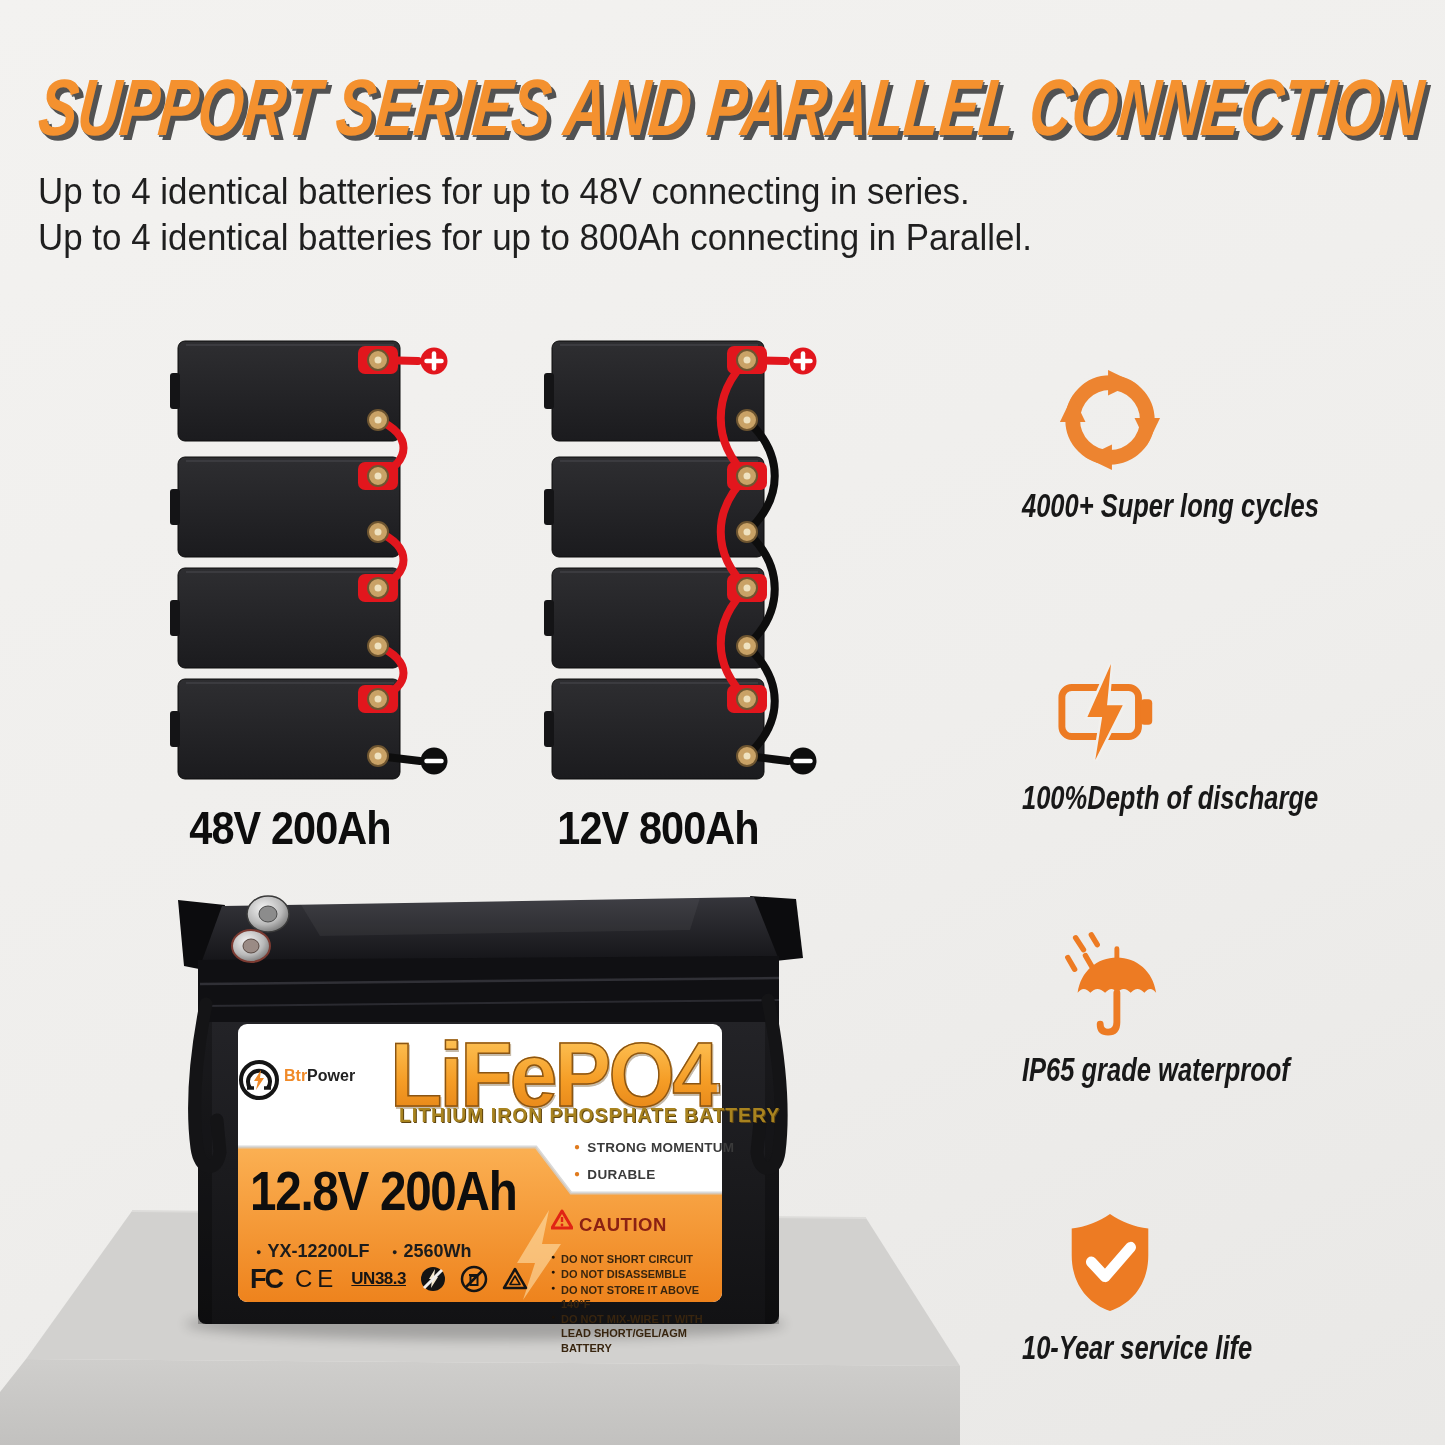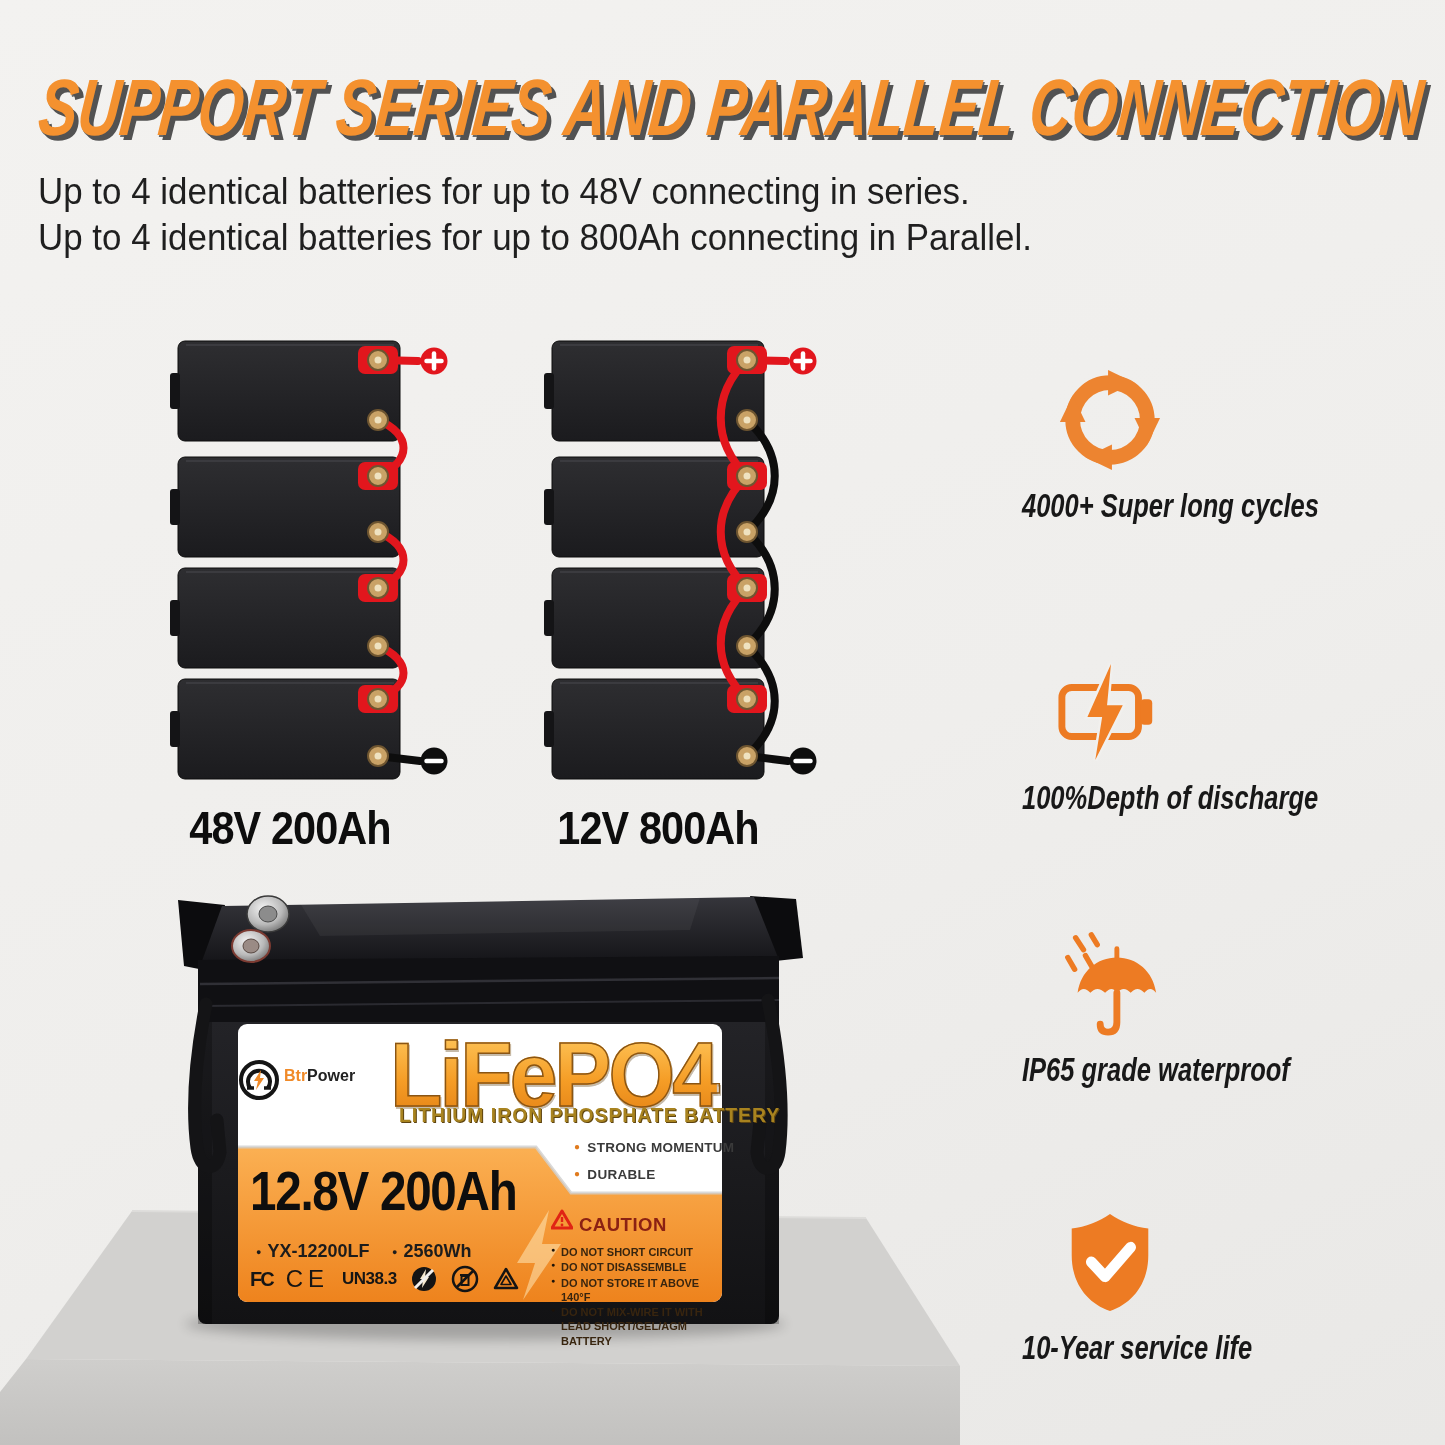--- a/index.html
+++ b/index.html
@@ -47,27 +47,27 @@
   }
   .hl-row{left:574px;font-size:13.5px;font-weight:700;color:#3a3a3a;white-space:nowrap;letter-spacing:.3px;}
   .hl-row::before{content:"●";color:#E07B1E;font-size:10px;margin-right:7px;vertical-align:2px;}
   .prod-spec{
     left:250px;top:1158px;font-size:56px;font-weight:800;color:#0e0e0e;letter-spacing:-1.5px;
     white-space:nowrap;transform:scaleX(.85);transform-origin:left top;
   }
   .spec-item{font-size:18px;font-weight:700;color:#1c1c1c;white-space:nowrap;top:1241px;}
   .spec-item::before{content:"●";color:#1c1c1c;font-size:9px;margin-right:6px;vertical-align:2px;}
   .cert-row{left:250px;top:1261px;display:flex;align-items:center;gap:13px;height:36px;}
-  .cert-fcc{font-size:20px;font-weight:800;letter-spacing:-2px;color:#151515;}
+  .cert-fcc{font-size:27px;font-weight:800;letter-spacing:-2px;color:#151515;}
   .cert-ce{font-size:24px;font-weight:400;letter-spacing:5px;color:#151515;}
-  .cert-un{font-size:17px;font-weight:800;color:#151515;letter-spacing:-.5px;}
+  .cert-un{font-size:17px;font-weight:800;color:#151515;letter-spacing:-.5px;text-decoration:underline;}
   .caution{left:551px;top:1202px;width:176px;}
   .caution-title-row{display:flex;align-items:center;gap:6px;}
   .caution-title{font-size:18.5px;font-weight:700;color:#8b2113;letter-spacing:.5px;margin-top:12px;}
-  .caution-items{margin:9px 0 0 0;padding:0;list-style:none;}
+  .caution-items{margin:16px 0 0 0;padding:0;list-style:none;}
   .caution-items li{
     font-size:11px;font-weight:700;color:#38250f;line-height:1.3;margin-bottom:1px;
     padding-left:10px;position:relative;
   }
   .caution-items li::before{content:"●";position:absolute;left:0;top:0;font-size:7px;color:#1c1208;}
 </style>
 </head>
 <body>
 
 <div class="canvas">

